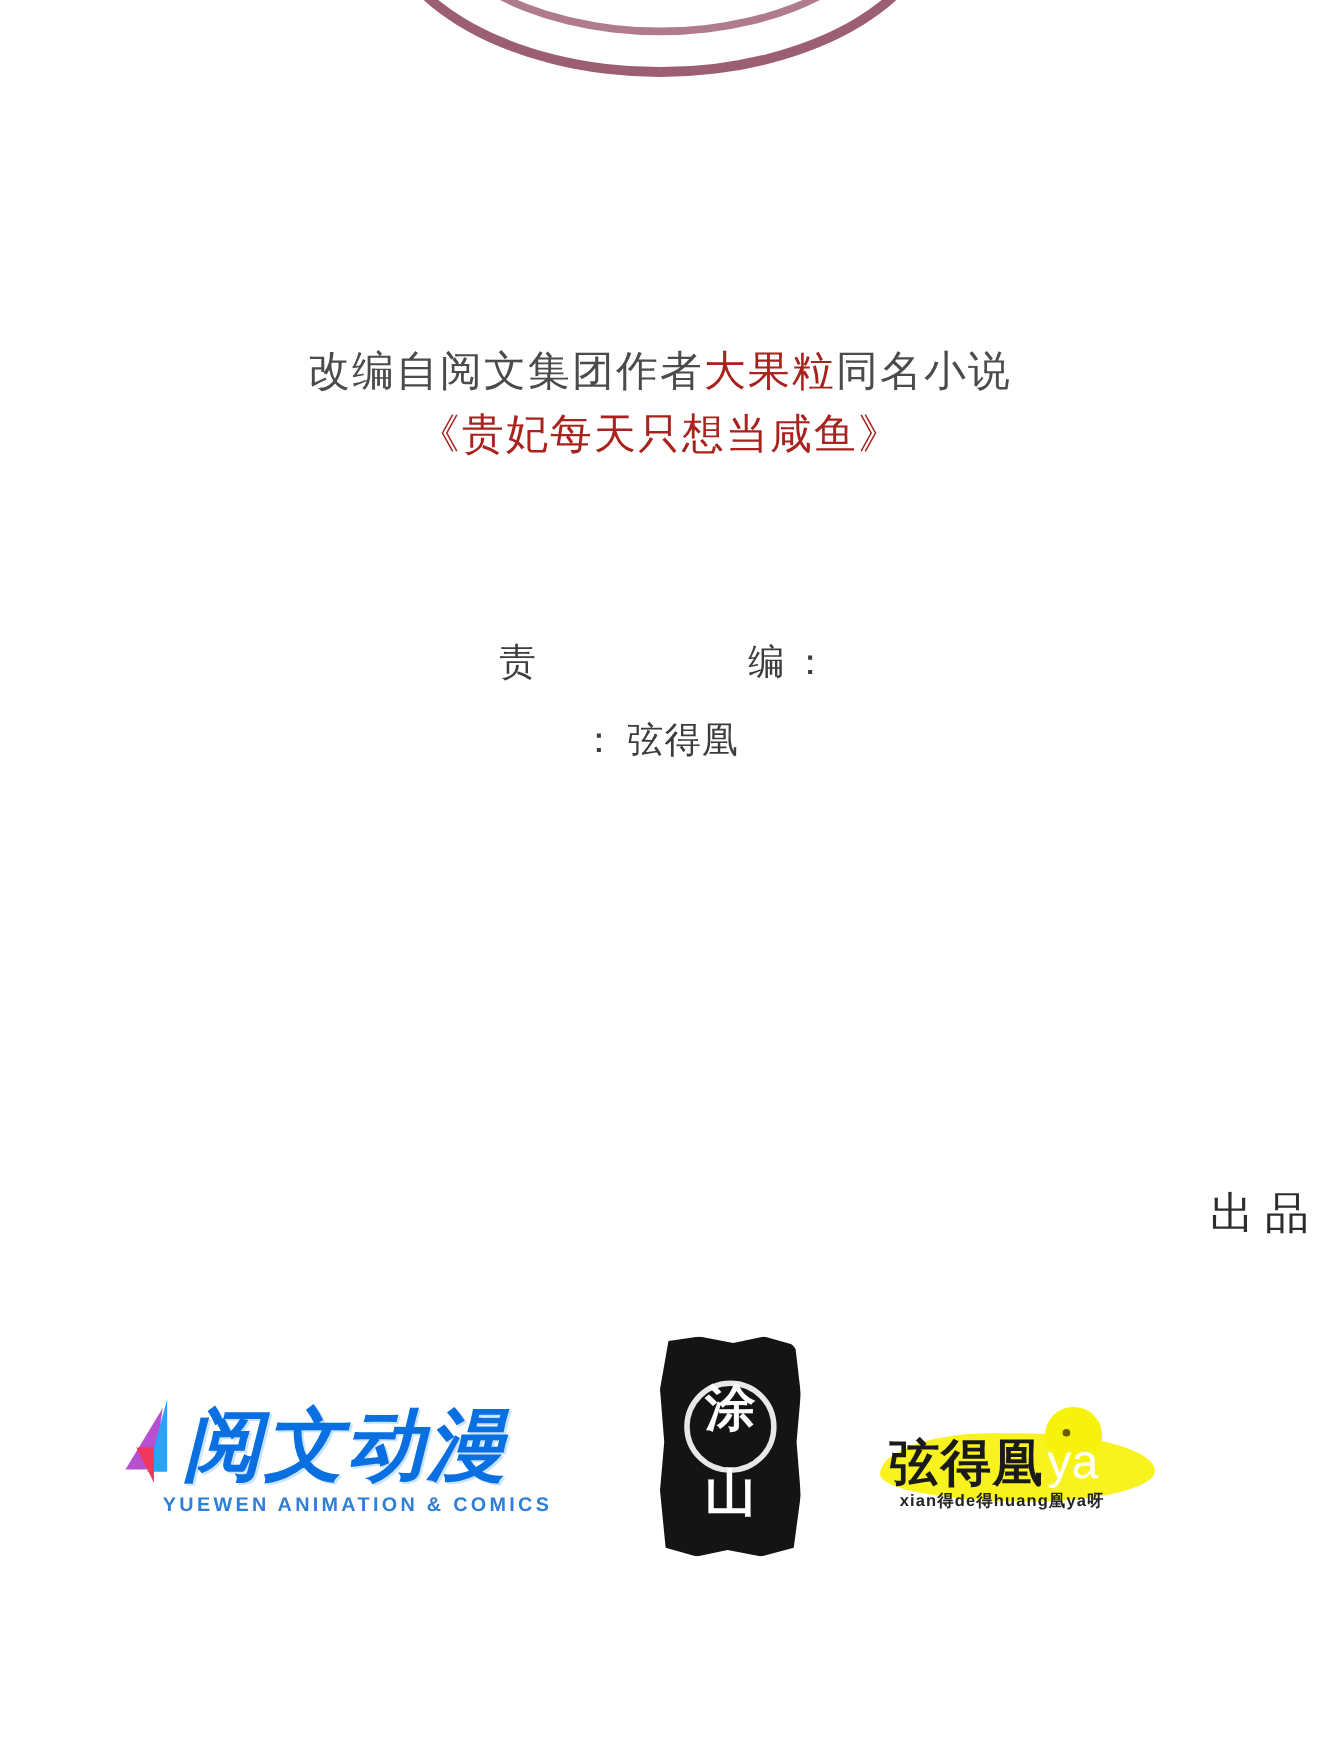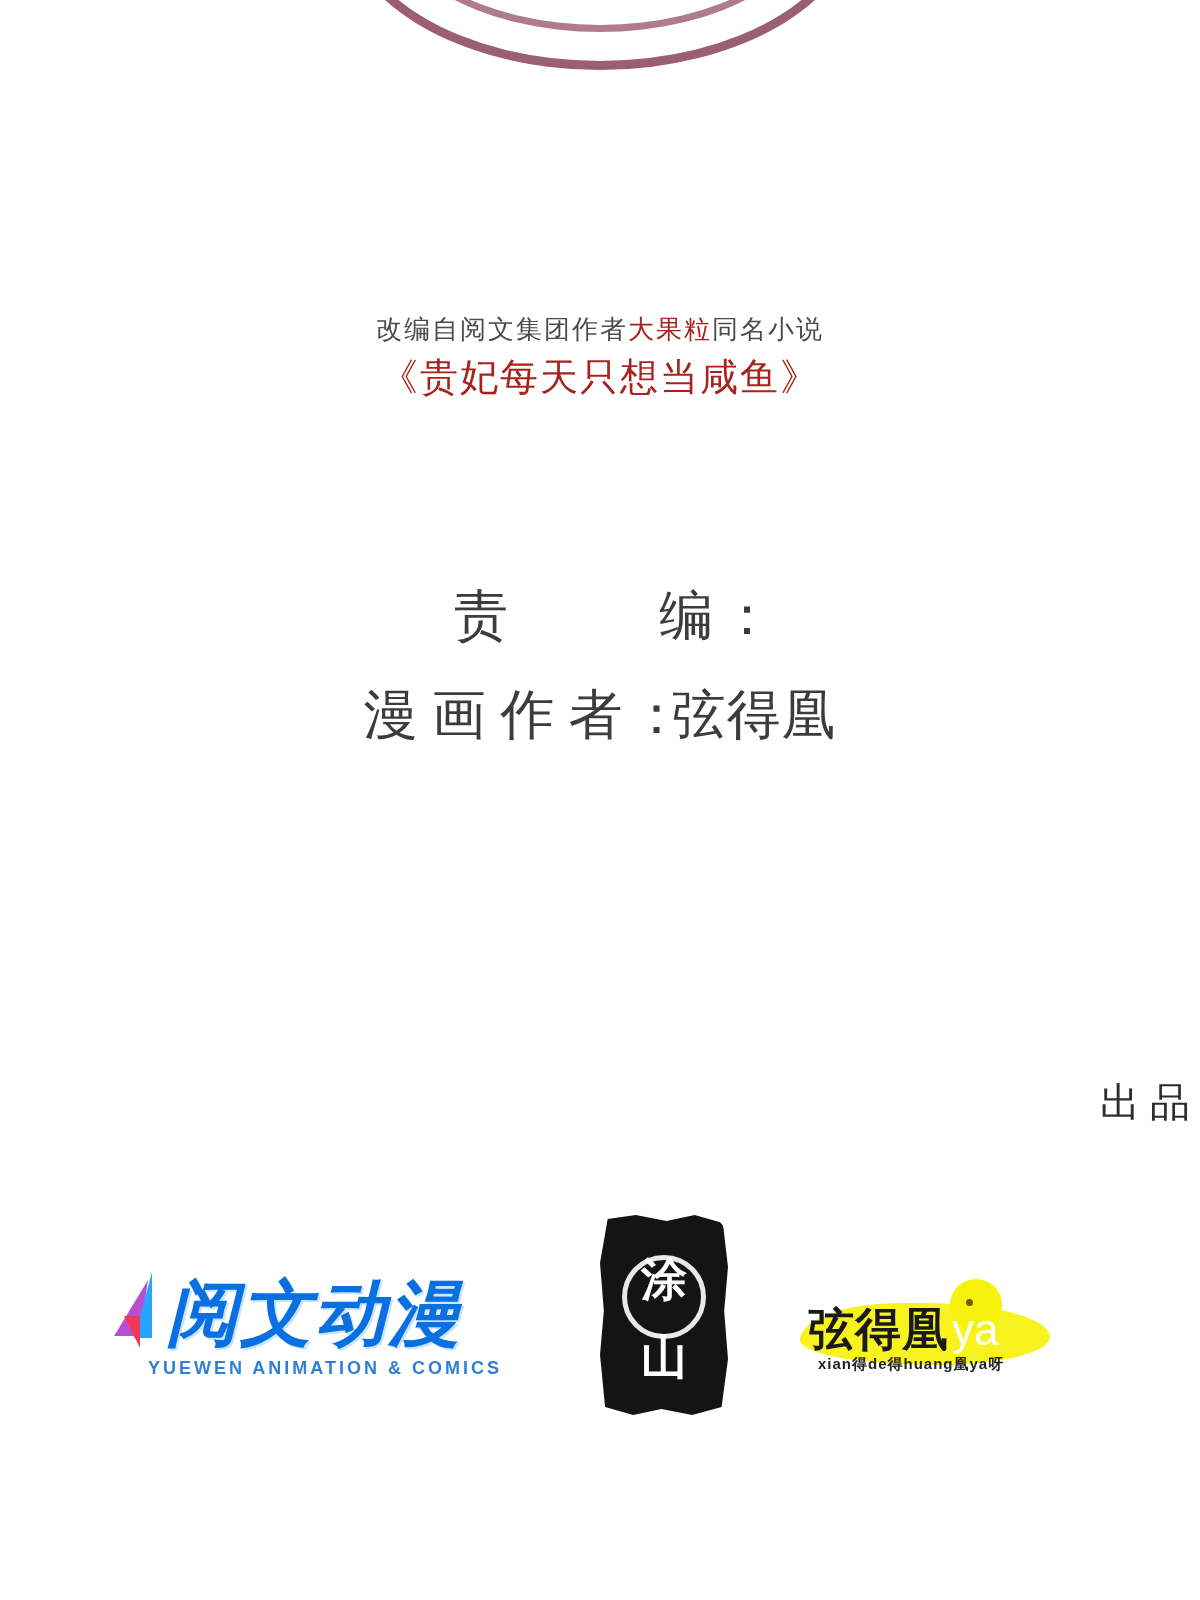--- a/index.html
+++ b/index.html
@@ -48,21 +48,21 @@
 
   
   .credits {
     position: absolute;
     top: 310px;
     left: 0;
     width: 1200px;
     text-align: center;
   }
   .credit-line-1 {
-    font-size: 26px;
+    font-size: 38px;
     letter-spacing: 2px;
     color: #4b4b4b;
     line-height: 1.5;
     white-space: nowrap;
   }
   .credit-line-1 .author-hl {
     color: #a8231d;
   }
   .credit-line-2 {
     font-size: 38px;
@@ -80,21 +80,21 @@
     width: 1200px;
     display: flex;
     flex-direction: column;
     align-items: center;
     gap: 26px;
     color: #3c3c3c;
   }
   .staff-row {
     display: flex;
     align-items: baseline;
-    font-size: 54px;
+    font-size: 33px;
     letter-spacing: 1px;
     white-space: nowrap;
   }
   .staff-label {
     width: 260px;
     text-align: justify;
     text-align-last: justify;
     padding-right: 6px;
   }
   .staff-colon { width: 26px; }
@@ -299,21 +299,20 @@
   </div>
   <div class="credit-line-2">《贵妃每天只想当咸鱼》</div>
 </div>
 
 <div class="staff">
   <div class="staff-row">
     <span class="staff-label">责编</span>
     <span class="staff-colon">：</span>
   </div>
   <div class="staff-row">
-    <span class="staff-label">漫画作者</span>
     <span class="staff-colon">：</span>
     <span class="staff-names">
       <span>弦得凰</span>
     </span>
   </div>
 </div>
 
 <div class="presented">出品</div>
 
 <div class="logos">

